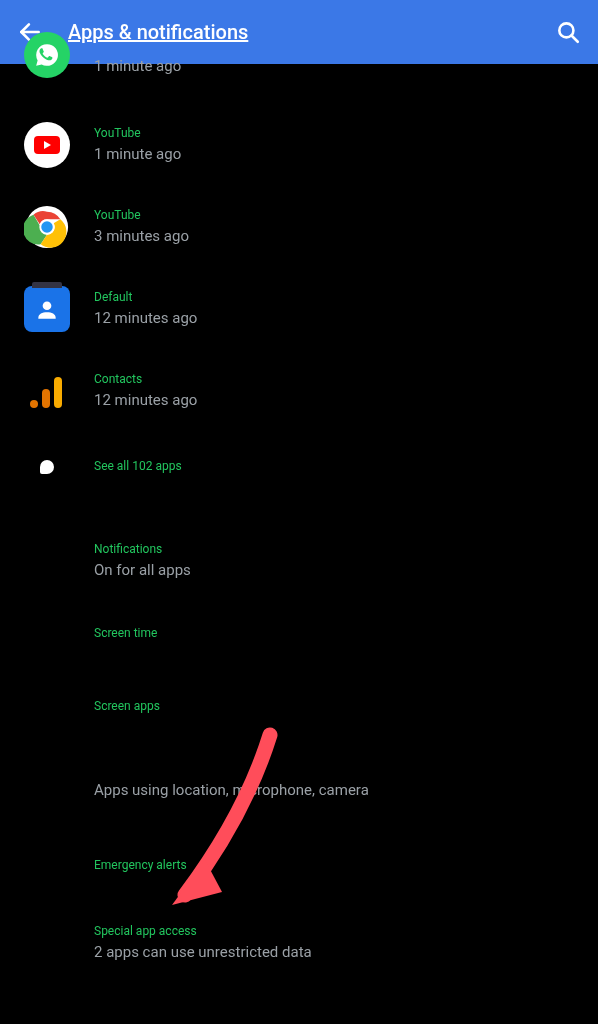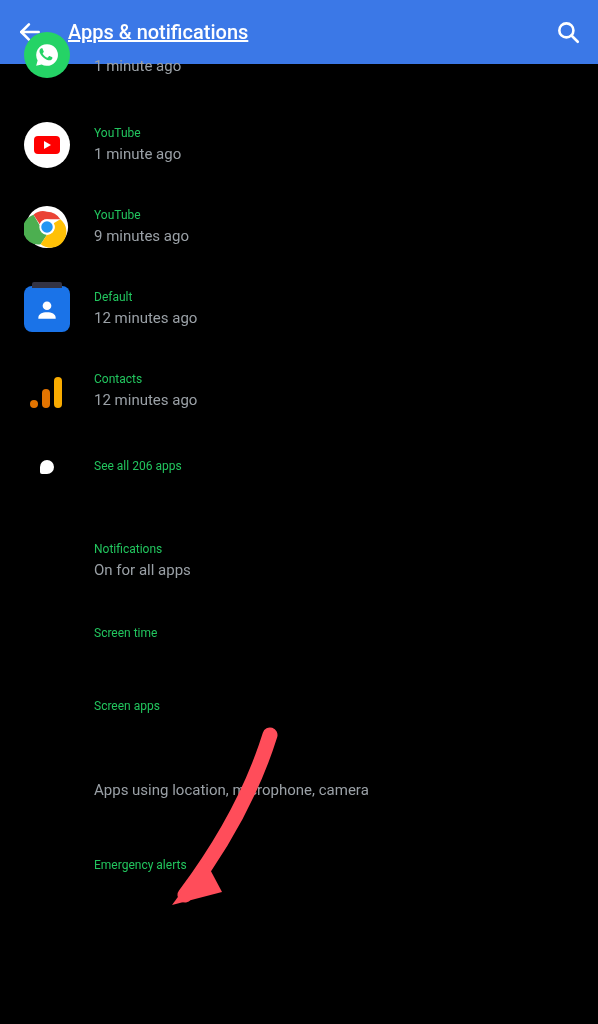--- a/index.html
+++ b/index.html
@@ -124,21 +124,21 @@
               <path fill="#ea4335" d="M24 8a16 16 0 0 1 13.86 8H24a8 8 0 0 0-7.5 5.24L9.9 11.1A15.94 15.94 0 0 1 24 8z"></path>
               <path fill="#4caf50" d="M9.9 11.1l7.6 13.15A8 8 0 0 0 24 32l-6.6 10.1A16 16 0 0 1 9.9 11.1z"></path>
               <path fill="#ffc107" d="M37.86 16A16 16 0 0 1 17.4 42.1L24 32a8 8 0 0 0 6.93-12z"></path>
               <circle cx="24" cy="24" r="7" fill="#2196f3"></circle>
               <circle cx="24" cy="24" r="7" fill="none" stroke="#fff" stroke-width="2"></circle>
             </svg>
       </div>
     </div>
     <div class="textcol">
       <div class="line1">YouTube</div>
-      <div class="line2">9 minutes ago</div>
+      <div class="line2">3 minutes ago</div>
     </div>
   </div>
 
   <div class="row">
     <div class="iconcol">
       <div class="ic-contacts" style="display:flex;align-items:center;justify-content:center;">
         <svg width="26" height="26" viewBox="0 0 24 24" fill="#fff">
               <circle cx="12" cy="9" r="4"></circle>
               <path d="M4 20c0-3.3 3.6-5 8-5s8 1.7 8 5v1H4z"></path>
             </svg>
@@ -164,21 +164,21 @@
       <div class="line1">Contacts</div>
       <div class="line2">12 minutes ago</div>
     </div>
   </div>
 
   <div class="row" style="min-height:70px">
     <div class="iconcol">
       <div class="ic-bubble"></div>
     </div>
     <div class="textcol">
-      <div class="line1">See all 206 apps</div>
+      <div class="line1">See all 102 apps</div>
     </div>
   </div>
 
   <div class="section-gap"></div>
 
   <div class="row">
     <div class="iconcol"></div>
     <div class="textcol">
       <div class="line1">Notifications</div>
       <div class="line2">On for all apps</div>
@@ -206,20 +206,27 @@
     </div>
   </div>
 
   <div class="row" style="min-height:72px">
     <div class="iconcol"></div>
     <div class="textcol">
       <div class="line1">Emergency alerts</div>
     </div>
   </div>
 
+  <div class="row">
+    <div class="iconcol"></div>
+    <div class="textcol">
+      <div class="line1">Special app access</div>
+      <div class="line2">2 apps can use unrestricted data</div>
+    </div>
+  </div>
 
 </div>
 
 <svg class="arrow-ann" style="left:150px; top:725px;" width="150" height="200" viewBox="0 0 150 200">
   <defs>
     <marker id="ah" markerWidth="10" markerHeight="10" refX="4" refY="5" orient="auto">
       <path d="M0,0 L10,5 L0,10 L3,5 z" fill="#ff4d5a"></path>
     </marker>
   </defs>
   <path d="M120 10 Q 95 90 35 170" stroke="#ff4d5a" stroke-width="15" fill="none" stroke-linecap="round"></path>

